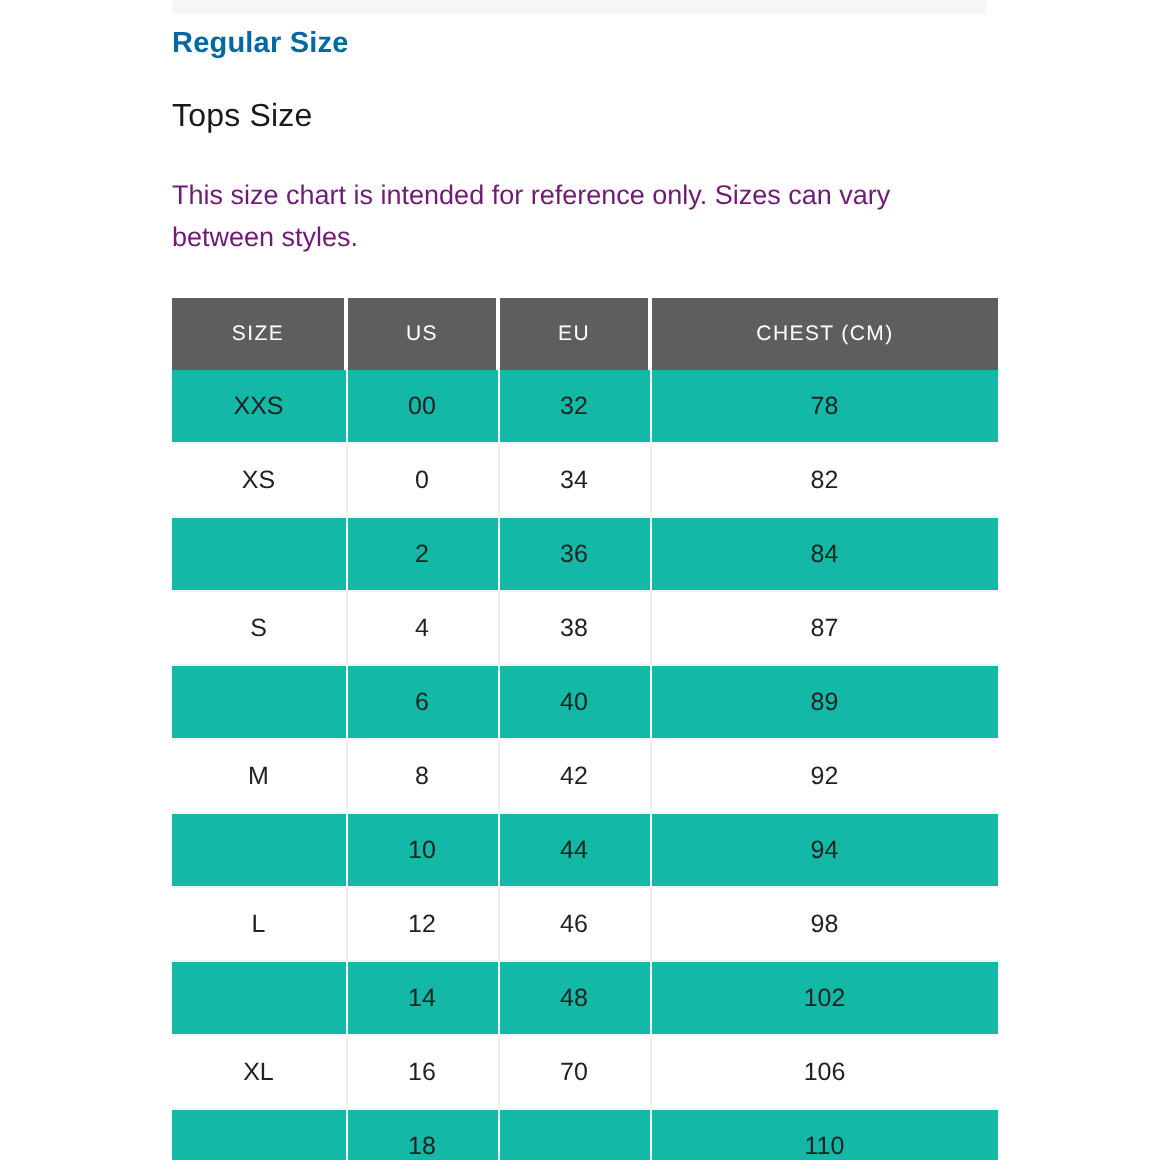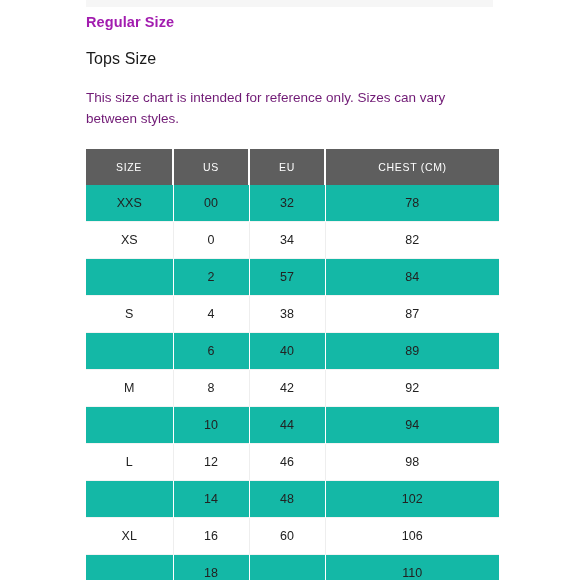--- a/index.html
+++ b/index.html
@@ -35,21 +35,21 @@
   }
 
   .content {
     padding-left: 86px;
     padding-right: 87px;
   }
 
   .heading-main {
     font-size: 14.5px;
     font-weight: bold;
-    color: #a21caf;
+    color: #0369a1;
     margin: 0;
     padding-top: 14px;
     letter-spacing: 0.1px;
   }
 
   .heading-sub {
     font-size: 16px;
     font-weight: normal;
     color: #1a1a1a;
     margin: 0;
@@ -165,21 +165,21 @@
           <tr class="row-plain">
             <td class="col-size">XS</td>
             <td class="col-us">0</td>
             <td class="col-eu">34</td>
             <td class="col-chest">82</td>
           </tr>
 
           <tr class="row-alt">
             <td class="col-size"></td>
             <td class="col-us">2</td>
-            <td class="col-eu">57</td>
+            <td class="col-eu">36</td>
             <td class="col-chest">84</td>
           </tr>
 
           <tr class="row-plain">
             <td class="col-size">S</td>
             <td class="col-us">4</td>
             <td class="col-eu">38</td>
             <td class="col-chest">87</td>
           </tr>
 
@@ -214,21 +214,21 @@
           <tr class="row-alt">
             <td class="col-size"></td>
             <td class="col-us">14</td>
             <td class="col-eu">48</td>
             <td class="col-chest">102</td>
           </tr>
 
           <tr class="row-plain">
             <td class="col-size">XL</td>
             <td class="col-us">16</td>
-            <td class="col-eu">60</td>
+            <td class="col-eu">70</td>
             <td class="col-chest">106</td>
           </tr>
 
           <tr class="row-alt">
             <td class="col-size"></td>
             <td class="col-us">18</td>
             <td class="col-eu"></td>
             <td class="col-chest">110</td>
           </tr>
 

